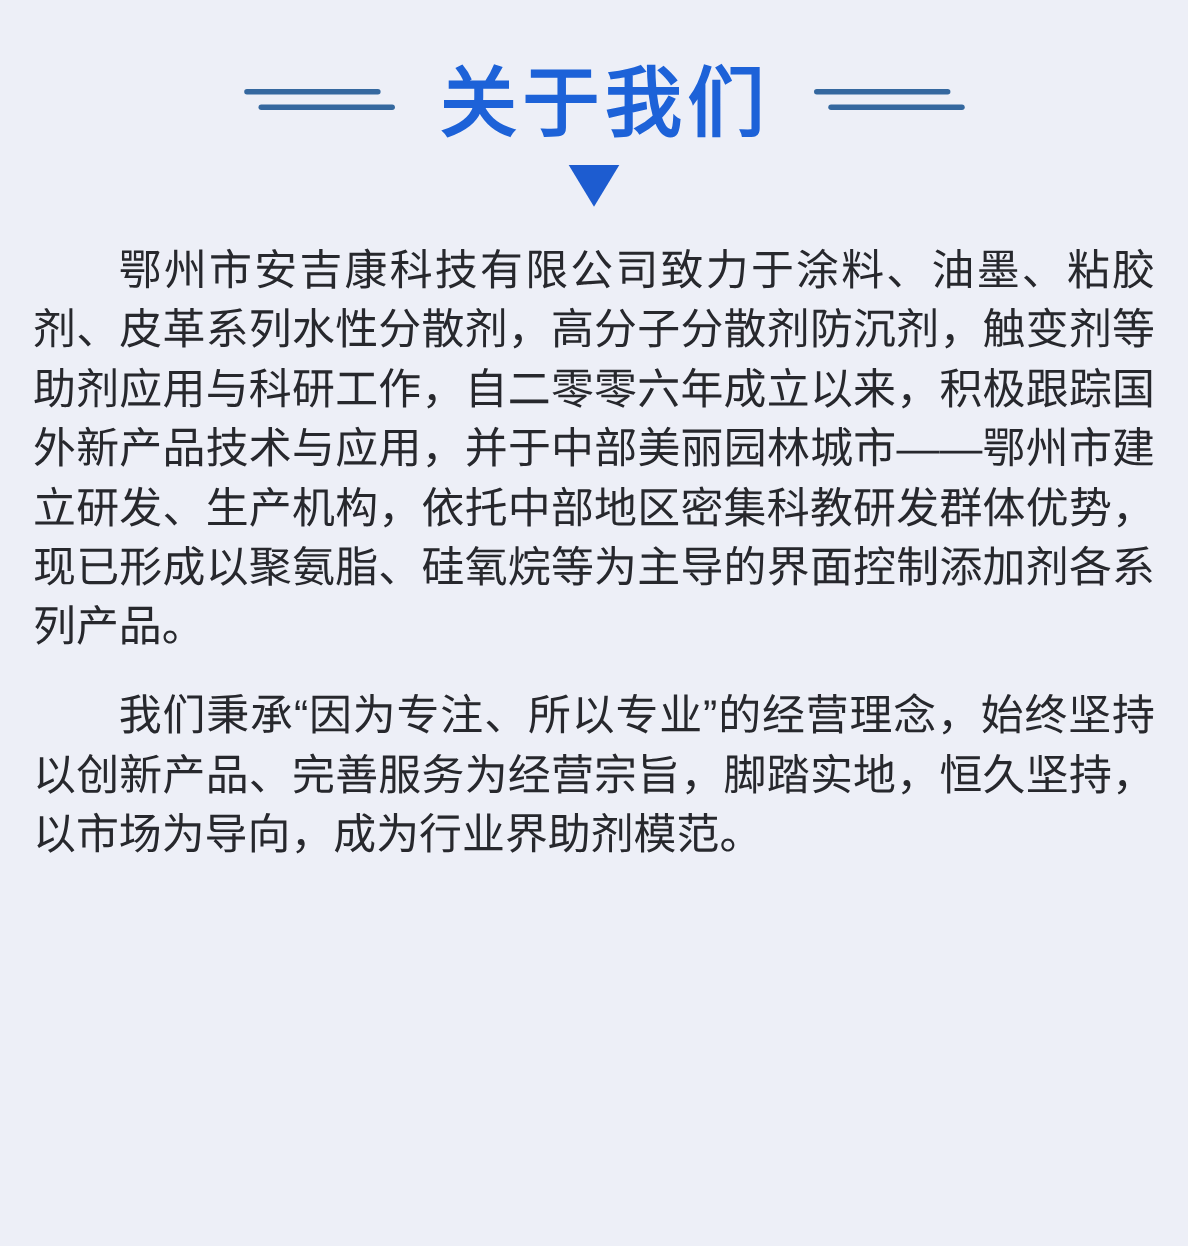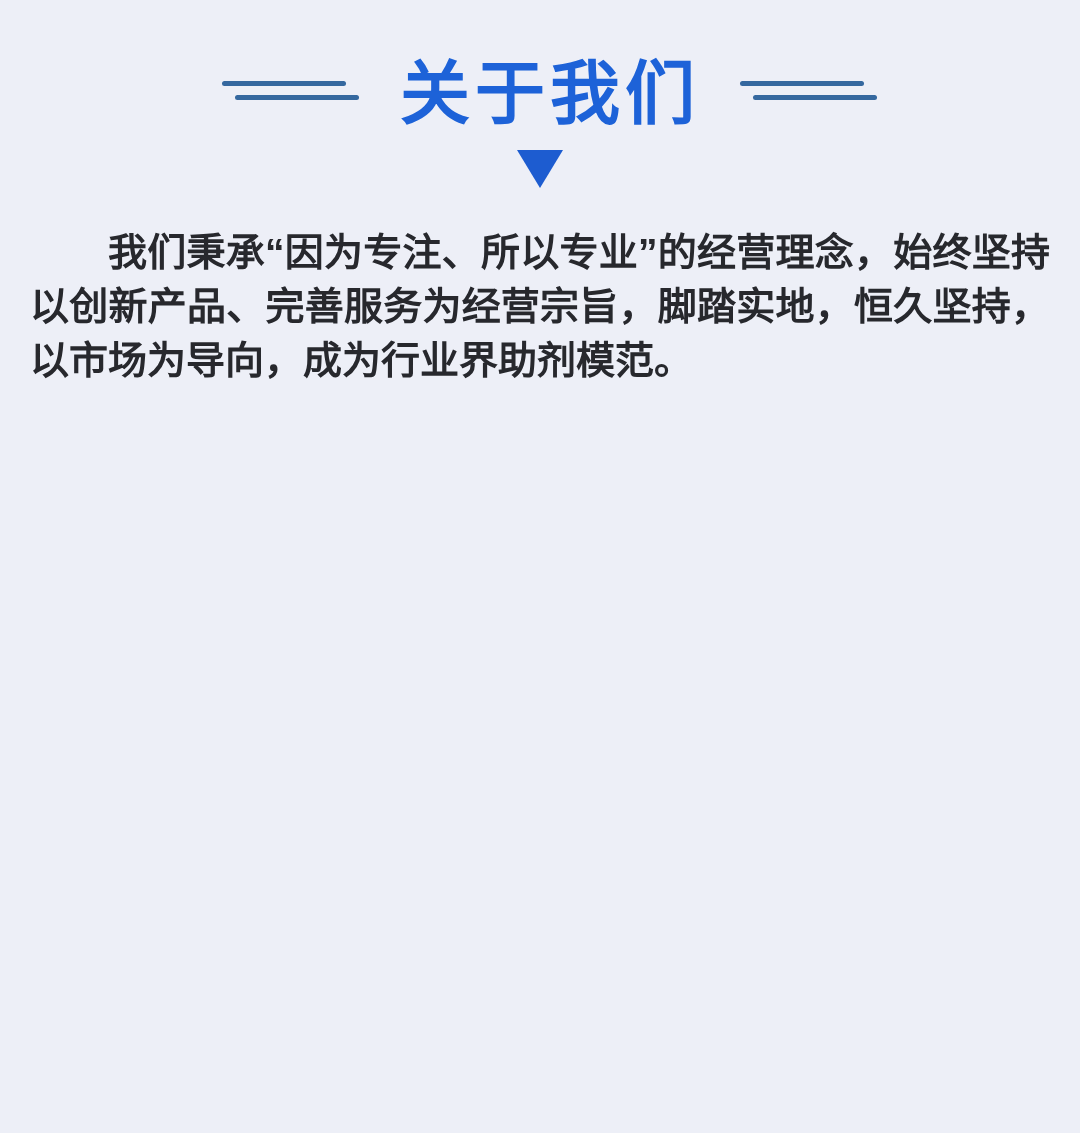--- a/index.html
+++ b/index.html
@@ -66,22 +66,21 @@
     color: #27282d;
     font-size: 39px;
     line-height: 54px;
     text-align: justify;
   }
   .about-body p {
     margin: 0;
     text-indent: 2em;
   }
   .about-body p.spaced {
-    margin-top: 38px;
-    font-weight: bold;
+    margin-top: 27px;
   }
 </style>
 </head>
 <body>
 
 <section>
 
   <header class="about-header">
     <span class="deco-lines">
       <span class="deco-line"></span>
@@ -92,16 +91,17 @@
       <span class="deco-line"></span>
       <span class="deco-line shift"></span>
     </span>
   </header>
 
   <div class="triangle-wrap">
     <span class="triangle-down"></span>
   </div>
 
   <article class="about-body">
+    <p>鄂州市安吉康科技有限公司致力于涂料、油墨、粘胶剂、皮革系列水性分散剂，高分子分散剂防沉剂，触变剂等助剂应用与科研工作，自二零零六年成立以来，积极跟踪国外新产品技术与应用，并于中部美丽园林城市——鄂州市建立研发、生产机构，依托中部地区密集科教研发群体优势，现已形成以聚氨脂、硅氧烷等为主导的界面控制添加剂各系列产品。</p>
     <p class="spaced">我们秉承“因为专注、所以专业”的经营理念，始终坚持以创新产品、完善服务为经营宗旨，脚踏实地，恒久坚持，以市场为导向，成为行业界助剂模范。</p>
   </article>
 
 </section>
 
 </body></html>

